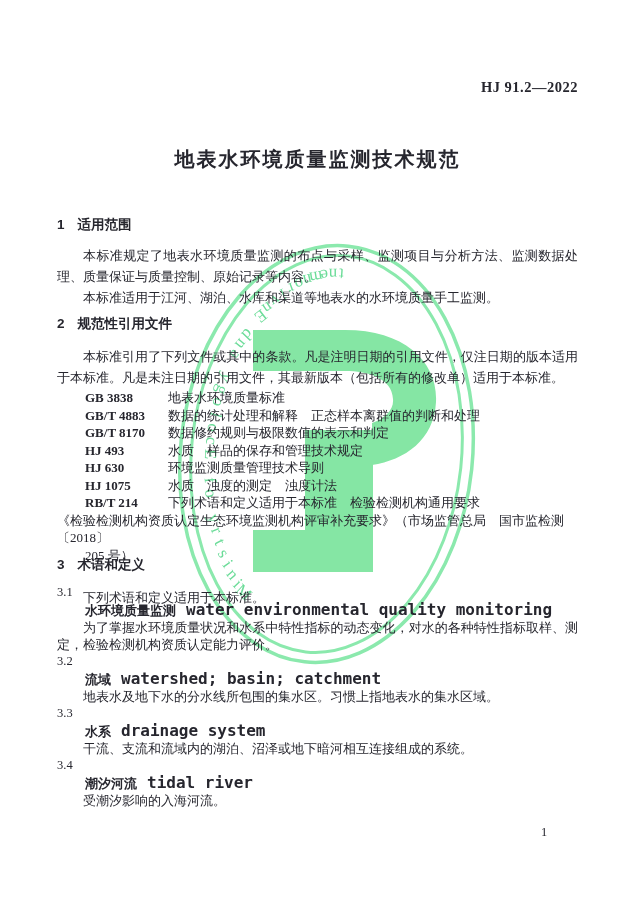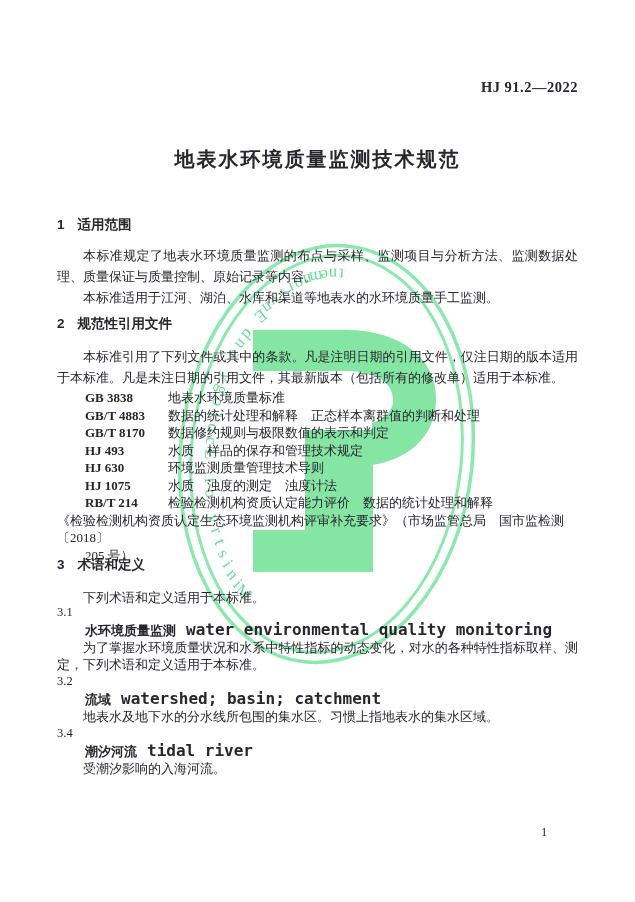--- a/index.html
+++ b/index.html
@@ -111,47 +111,54 @@
       <div class="ref-row">
         <span class="ref-code">HJ 493</span><span>水质　样品的保存和管理技术规定</span>
       </div>
       <div class="ref-row">
         <span class="ref-code">HJ 630</span><span>环境监测质量管理技术导则</span>
       </div>
       <div class="ref-row">
         <span class="ref-code">HJ 1075</span><span>水质　浊度的测定　浊度计法</span>
       </div>
       <div class="ref-row">
-        <span class="ref-code">RB/T 214</span><span>检验检测机构资质认定能力评价　数据的统计处理和解释</span>
+        <span class="ref-code">RB/T 214</span><span>下列术语和定义适用于本标准　检验检测机构通用要求</span>
       </div>
       <div class="ref-extra">
         <span class="l1">《检验检测机构资质认定生态环境监测机构评审补充要求》（市场监管总局　国市监检测〔2018〕</span>
         <span class="l2">205 号）</span>
       </div>
     </div>
 
     <div class="abs sec-heading" style="top:556px">
       <span class="num">3</span><span>术语和定义</span>
     </div>
     <div class="abs para" style="top:587px">下列术语和定义适用于本标准。</div>
 
-    <div class="abs terms" style="top:604px">
+    <div class="abs terms" style="top:584px">
       <div>
         <div class="term-num">3.1</div>
         <div class="term-line">
           <span class="term-zh">水环境质量监测</span><span class="term-en">water environmental quality monitoring</span>
         </div>
-        <div class="term-def">为了掌握水环境质量状况和水系中特性指标的动态变化，对水的各种特性指标取样、测定，下列术语和定义适用于本标准。</div>
+        <div class="term-def">为了掌握水环境质量状况和水系中特性指标的动态变化，对水的各种特性指标取样、测定，检验检测机构资质认定能力评价。</div>
       </div>
       <div>
         <div class="term-num">3.2</div>
         <div class="term-line">
           <span class="term-zh">流域</span><span class="term-en">watershed; basin; catchment</span>
         </div>
         <div class="term-def">地表水及地下水的分水线所包围的集水区。习惯上指地表水的集水区域。</div>
+      </div>
+      <div>
+        <div class="term-num">3.3</div>
+        <div class="term-line">
+          <span class="term-zh">水系</span><span class="term-en">drainage system</span>
+        </div>
+        <div class="term-def">干流、支流和流域内的湖泊、沼泽或地下暗河相互连接组成的系统。</div>
       </div>
       <div>
         <div class="term-num">3.4</div>
         <div class="term-line">
           <span class="term-zh">潮汐河流</span><span class="term-en">tidal river</span>
         </div>
         <div class="term-def">受潮汐影响的入海河流。</div>
       </div>
     </div>
 

